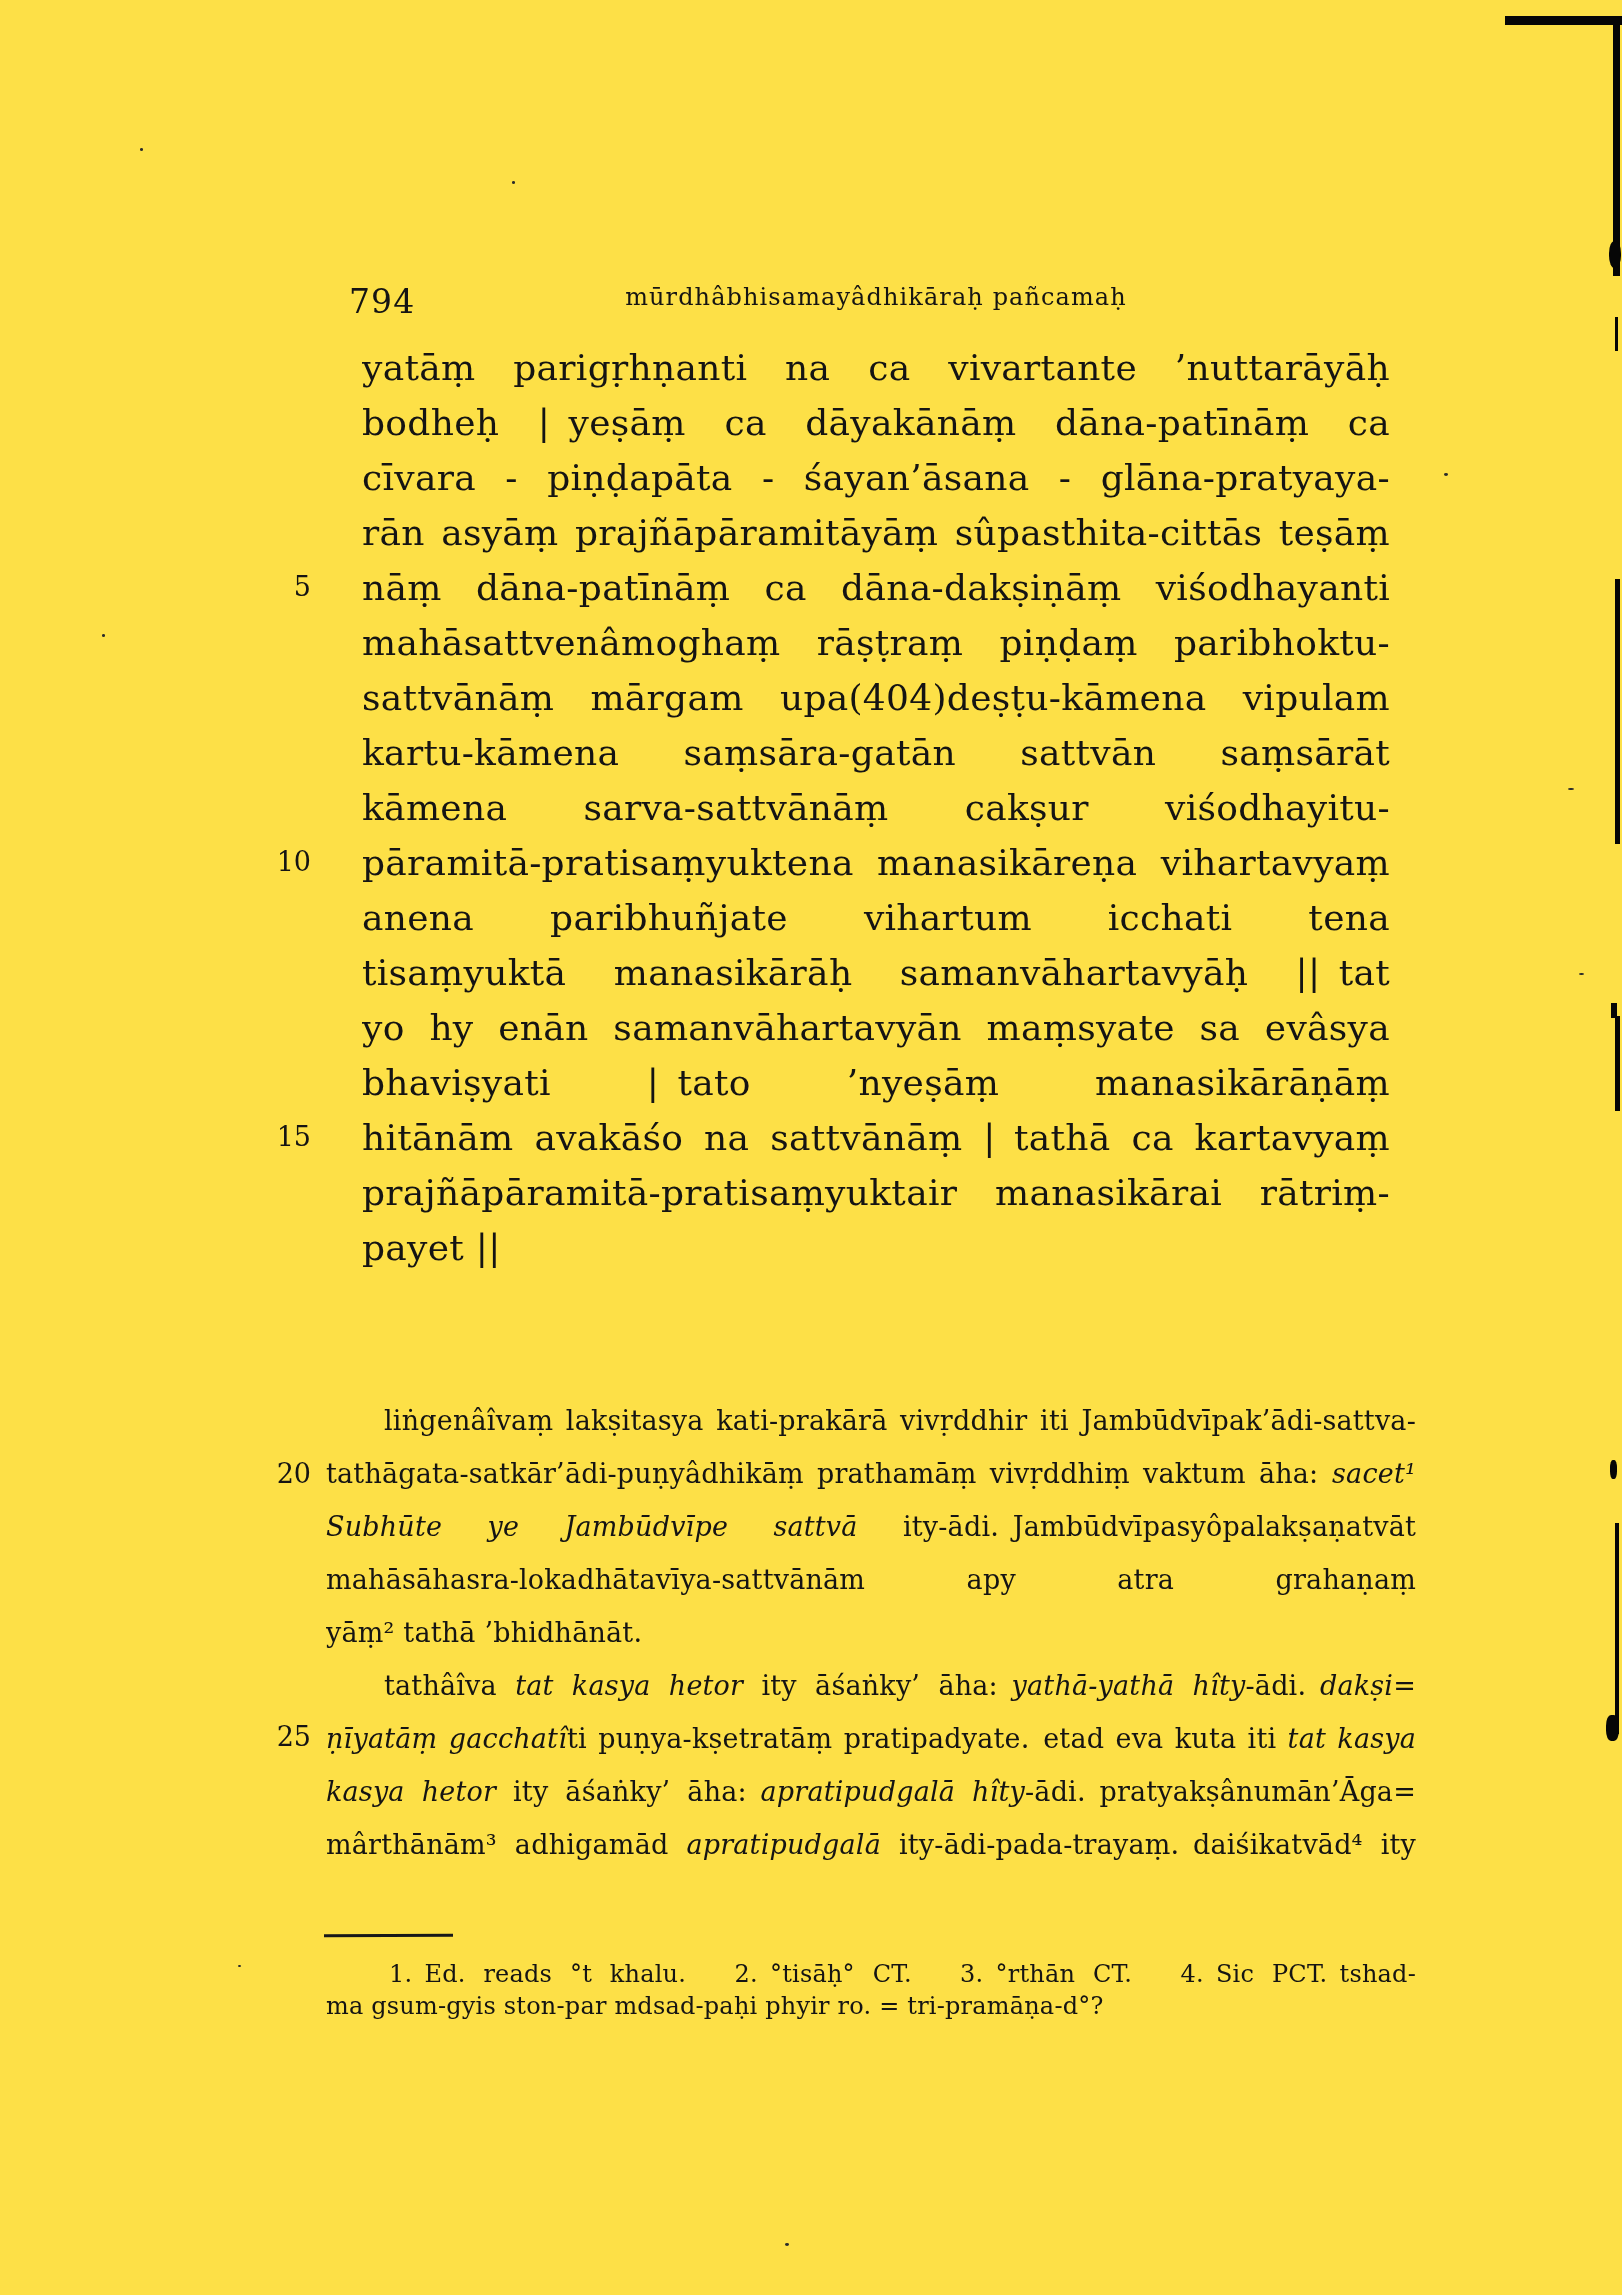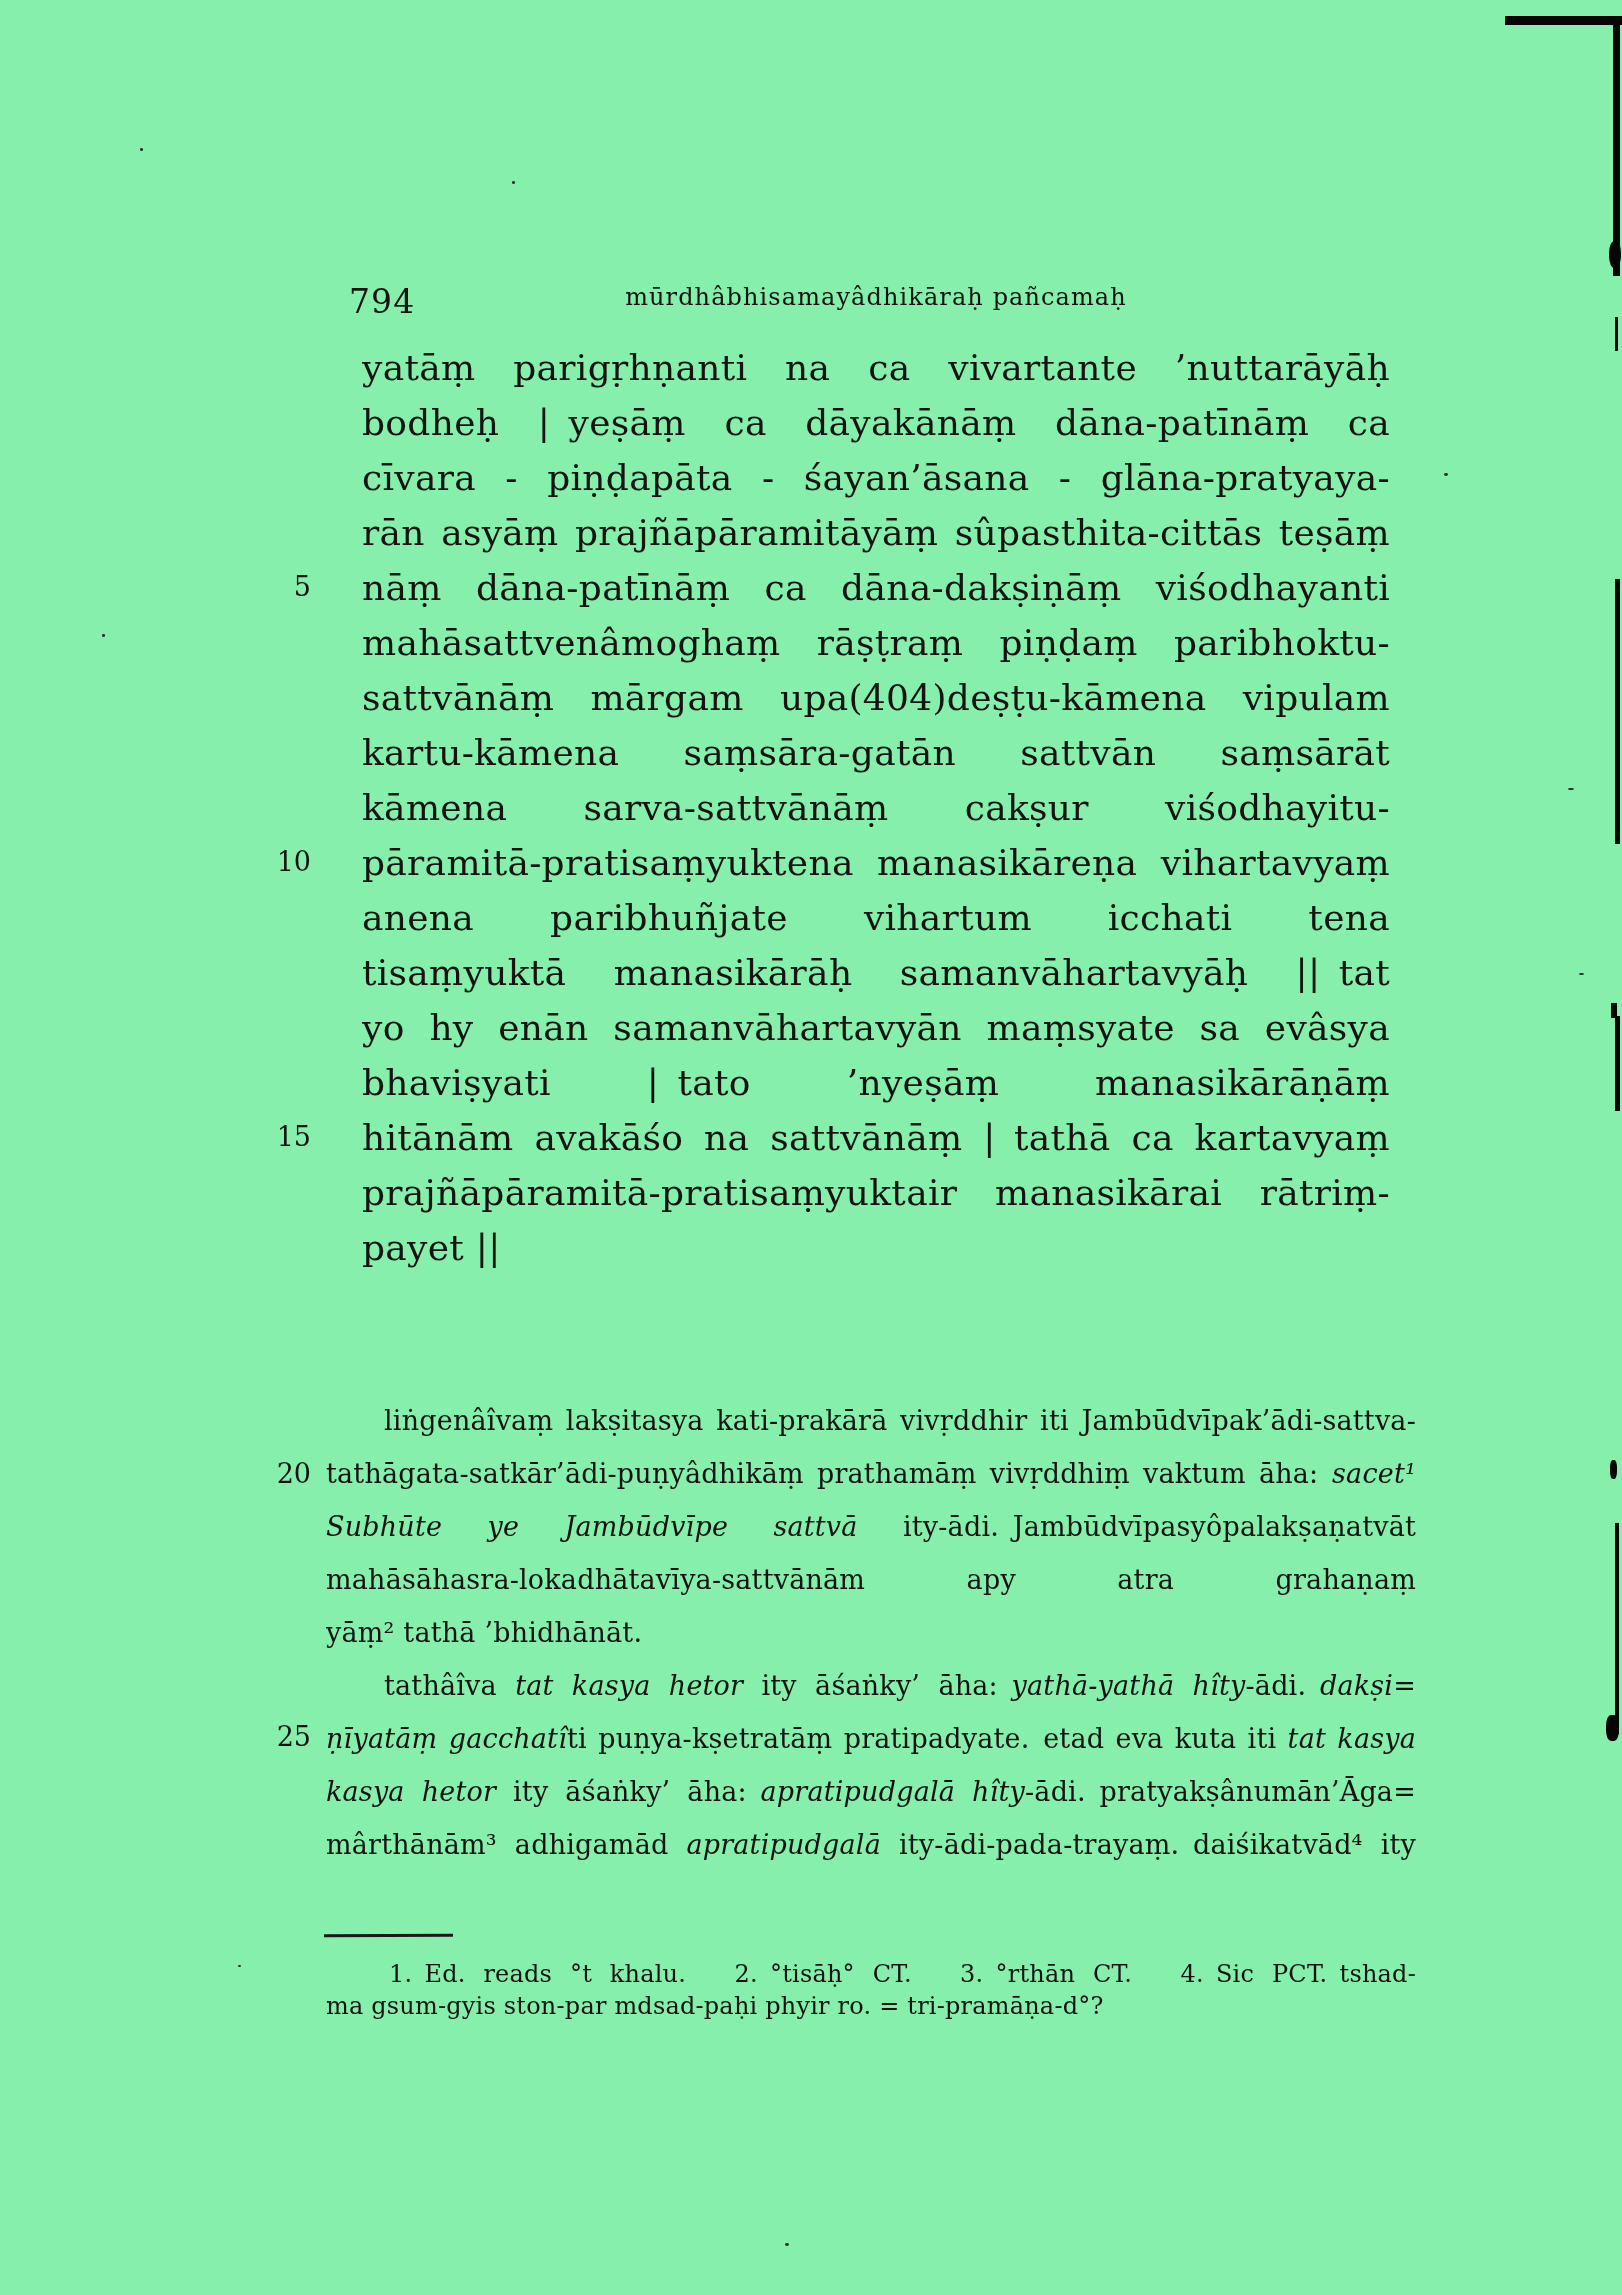--- a/index.html
+++ b/index.html
@@ -1,20 +1,20 @@
 <!DOCTYPE html>
 <html style="font-size:9px"><head>
 <meta charset="utf-8">
 <style>
   html, body { margin: 0; padding: 0; background: #ffffff; }
   .page {
     position: relative;
     width: 1623px;
     height: 2295px;
-    background: #86efac;
+    background: #fde047;
     font-family: "DejaVu Serif", serif;
     color: #151413;
     overflow: hidden;
   }
 
   
   .pageno {
     position: absolute;
     left: 349px; top: 282px;
     font-size: 33px;

